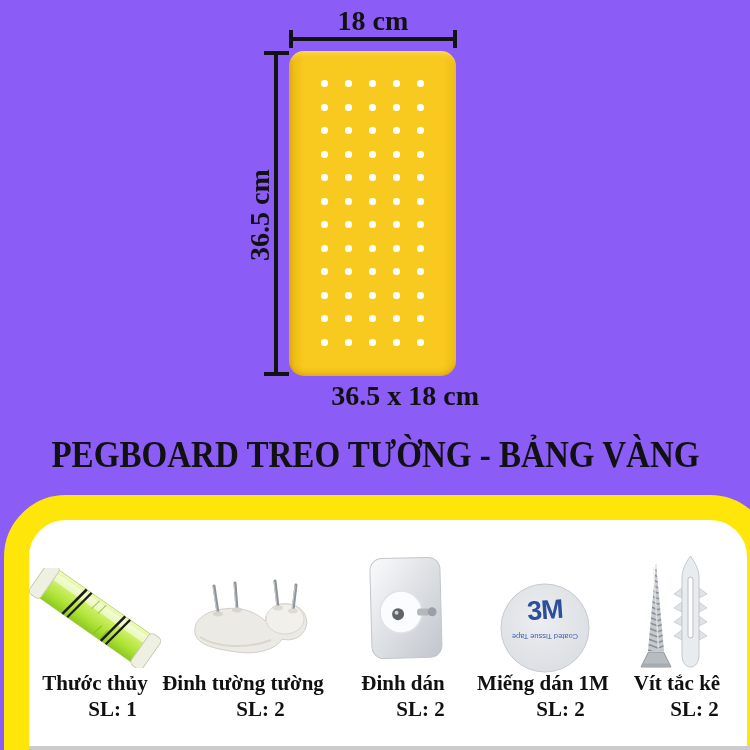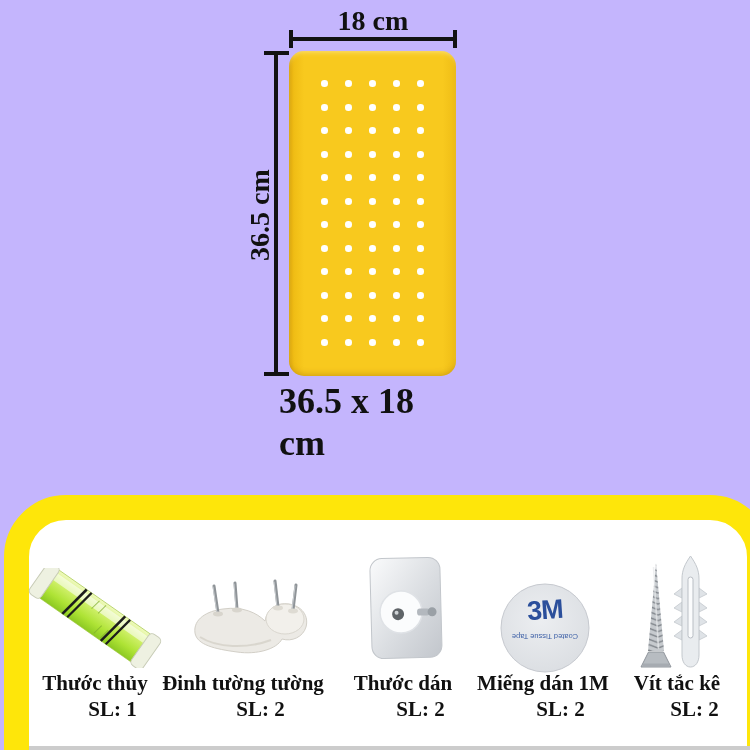--- a/index.html
+++ b/index.html
@@ -1,33 +1,33 @@
 <!DOCTYPE html>
 <html><head>
 <meta charset="utf-8">
 <style>
   html,body{margin:0;padding:0;background:#fff;}
-  .page{position:relative;width:750px;height:750px;background:#c4b5fd;overflow:hidden;
+  .page{position:relative;width:750px;height:750px;background:#8b5cf6;overflow:hidden;
         font-family:"Liberation Serif","DejaVu Serif",serif;color:#111;}
 
   
   .dim-width-label{position:absolute;left:289px;top:5px;width:168px;text-align:center;
         font-size:28px;font-weight:bold;}
   .dim-h{position:absolute;left:289px;top:37px;width:168px;height:3.5px;background:#121212;}
   .dim-h::before,.dim-h::after{content:"";position:absolute;top:-7.5px;width:4px;height:18px;background:#121212;}
   .dim-h::before{left:0;}
   .dim-h::after{right:0;}
   .dim-v{position:absolute;left:274px;top:51px;width:3.5px;height:325px;background:#121212;}
   .dim-v::before,.dim-v::after{content:"";position:absolute;left:-10.5px;width:25px;height:4px;background:#121212;}
   .dim-v::before{top:0;}
   .dim-v::after{bottom:0;}
   .dim-height-label{position:absolute;left:185px;top:200px;width:150px;height:30px;line-height:30px;
         text-align:center;font-size:28px;font-weight:bold;transform:rotate(-90deg);}
-  .dim-size-label{position:absolute;left:279px;top:380px;width:188px;text-align:left;
-        font-size:36px;font-weight:bold;}
+  .dim-size-label{position:absolute;left:291px;top:380px;width:188px;text-align:right;
+        font-size:28px;font-weight:bold;}
 
   
   .board{position:absolute;left:289px;top:51px;width:167px;height:325px;border-radius:15px;
         background:linear-gradient(90deg,#dda90f 0%,#f0bd15 3%,#f8c91e 9%,#f8c91e 92%,#eebd16 100%);
         box-shadow:inset 0 -5px 7px -4px rgba(150,100,0,.45), inset 0 4px 6px -4px rgba(255,240,180,.8);}
   .holes{position:absolute;left:23.5px;top:21px;width:120px;height:282px;display:grid;}
   .hole{align-self:center;justify-self:center;width:6.6px;height:6.6px;border-radius:50%;background:#ffffff;}
 
   
   .title{position:absolute;left:0;top:431px;width:750px;text-align:center;line-height:47px;white-space:nowrap;}
@@ -117,20 +117,23 @@
         <span class="hole" style="background: rgb(255, 255, 255);"></span>
         <span class="hole" style="background: rgb(255, 255, 255);"></span>
         <span class="hole" style="background: rgb(255, 255, 255);"></span>
         <span class="hole" style="background: rgb(255, 255, 255);"></span>
         <span class="hole" style="background: rgb(255, 255, 255);"></span>
         <span class="hole" style="background: rgb(255, 255, 255);"></span>
         <span class="hole" style="background: rgb(255, 255, 255);"></span>
       </div>
   </div>
 
+  <div class="title">
+    <span>PEGBOARD TREO TƯỜNG - BẢNG VÀNG</span>
+  </div>
 
   <div class="panel"></div>
 
   <div class="item i1">
     <svg class="s1" width="150" height="100" viewBox="0 0 150 100">
       <defs>
         <linearGradient id="lg" x1="0" y1="0" x2="0" y2="1">
           <stop offset="0" stop-color="#f0fac0"></stop>
             <stop offset="0.35" stop-color="#cdef66"></stop>
           <stop offset="0.7" stop-color="#aee335"></stop>
@@ -188,21 +191,21 @@
       </defs>
       <g transform="rotate(-1.5 55 60)">
         <rect x="21" y="8" width="70" height="100" rx="12" fill="url(#pg)" stroke="#c2c6cb" stroke-width="1"></rect>
         <circle cx="51" cy="62" r="21" fill="#fbfcfd" stroke="#dfe2e6" stroke-width="1.5"></circle>
         <circle cx="48" cy="64" r="6" fill="#5f6468"></circle>
         <circle cx="46.5" cy="62.5" r="2" fill="#cfd3d6"></circle>
         <rect x="67" y="59" width="13" height="7" rx="3" fill="#b3b8be"></rect>
         <circle cx="82" cy="62.5" r="4.5" fill="#9aa0a6"></circle>
       </g>
     </svg>
-    <div class="item-name">Thước dán</div>
+    <div class="item-name">Đinh dán</div>
     <div class="item-qty">SL: 2</div>
   </div>
 
   <div class="item i4">
     <svg class="s4" width="100" height="100" viewBox="0 0 100 100">
       <defs>
         <radialGradient id="dg" cx="0.45" cy="0.4" r="0.8">
           <stop offset="0" stop-color="#eceef1"></stop>
             <stop offset="0.75" stop-color="#dcdfe3"></stop>
           <stop offset="1" stop-color="#cfd3d8"></stop>

